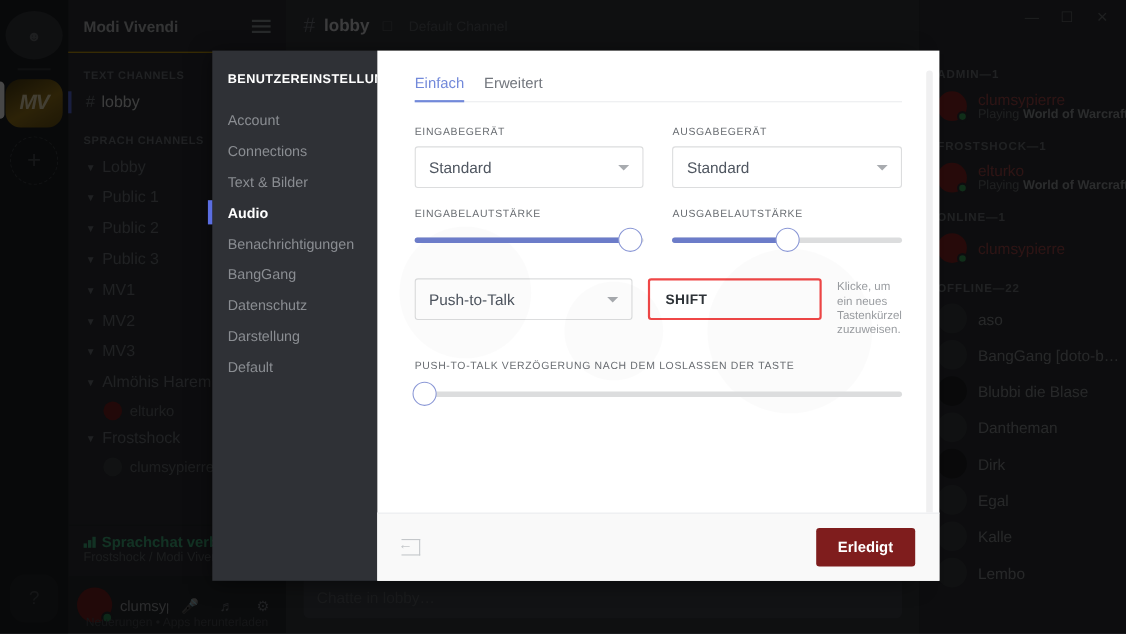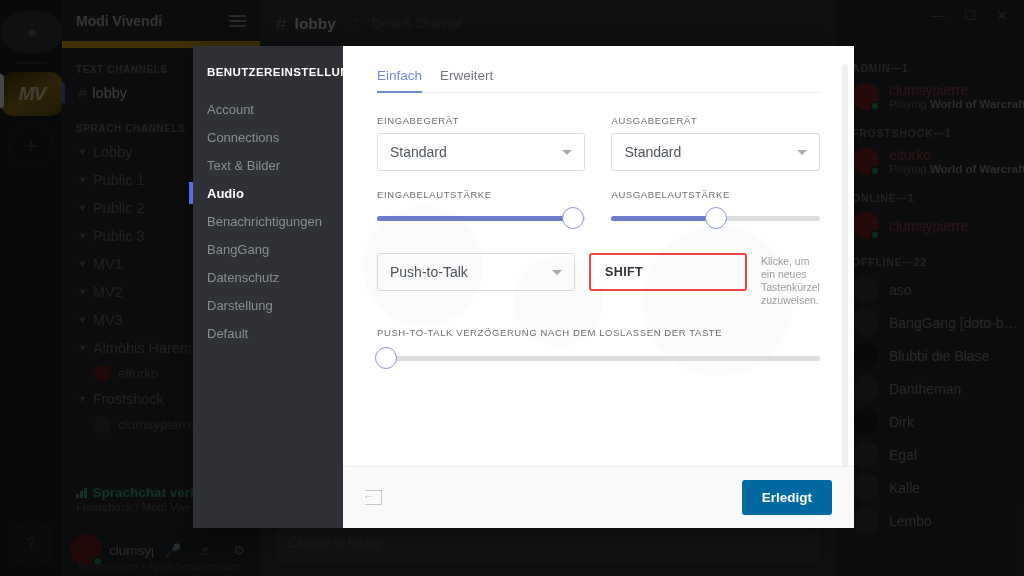--- a/index.html
+++ b/index.html
@@ -12,21 +12,21 @@
   #app { position: relative; width: 1024px; height: 576px; overflow: hidden; }
 
   
   .bg-layer { position: absolute; inset: 0; }
 
   .guild-rail {
     position: absolute; left: 0; top: 0; width: 62px; height: 576px;
     background: #1e2124;
   }
   .guild-icon {
-    width: 64px; height: 44px; margin: 8px auto 0; border-radius: 14px;
+    width: 52px; height: 44px; margin: 8px auto 0; border-radius: 14px;
     background: #36393e; display: flex; align-items: center; justify-content: center;
     color: #6b6f74; font-size: 13px; font-weight: bold;
   }
   .guild-icon.home { margin-top: 10px; border-radius: 50%; }
   .guild-icon.mv {
     background: linear-gradient(150deg,#4a3b10,#a07c1c 55%,#6b5414);
     color: #f0e2b8; font-size: 19px; font-style: italic; letter-spacing: -1px;
     border-radius: 14px;
   }
   .guild-pill {
@@ -44,21 +44,21 @@
     display: flex; align-items: center; justify-content: center;
     color: #4a4e52; font-size: 17px;
   }
 
   .channel-col {
     position: absolute; left: 62px; top: 0; width: 198px; height: 576px;
     background: #2f3136;
   }
   .guild-header {
     height: 48px; display: flex; align-items: center; justify-content: space-between;
-    padding: 0 14px; border-bottom: 7px solid #eab308;
+    padding: 0 14px; border-bottom: 1px solid #eab308;
   }
   .guild-name { color: #b9bbbe; font-size: 14px; font-weight: bold; }
   .burger { display: flex; flex-direction: column; gap: 3px; }
   .burger i { display: block; width: 17px; height: 2px; background: #8e9297; }
   .ch-section {
     color: #72767d; font-size: 10px; font-weight: bold; letter-spacing: .6px;
     padding: 16px 10px 4px 14px; text-transform: uppercase;
   }
   .ch-item {
     display: flex; align-items: center; gap: 6px;
@@ -544,17 +544,17 @@
             <div class="fill" id="ptt-fill" style="width: 2%; background: rgb(108, 124, 201);"></div>
             <div class="knob" id="ptt-knob" style="left: 2%;"></div>
           </div>
         </div>
 
         <div class="modal-scroll"></div>
       </div>
 
       <div class="modal-footer">
         <div class="logout-icon"></div>
-        <button class="btn-done" style="background: #0369a1;">Erledigt</button>
+        <button class="btn-done" style="background: #7f1d1d;">Erledigt</button>
       </div>
     </div>
   </div>
 </div>
 
 </body></html>

